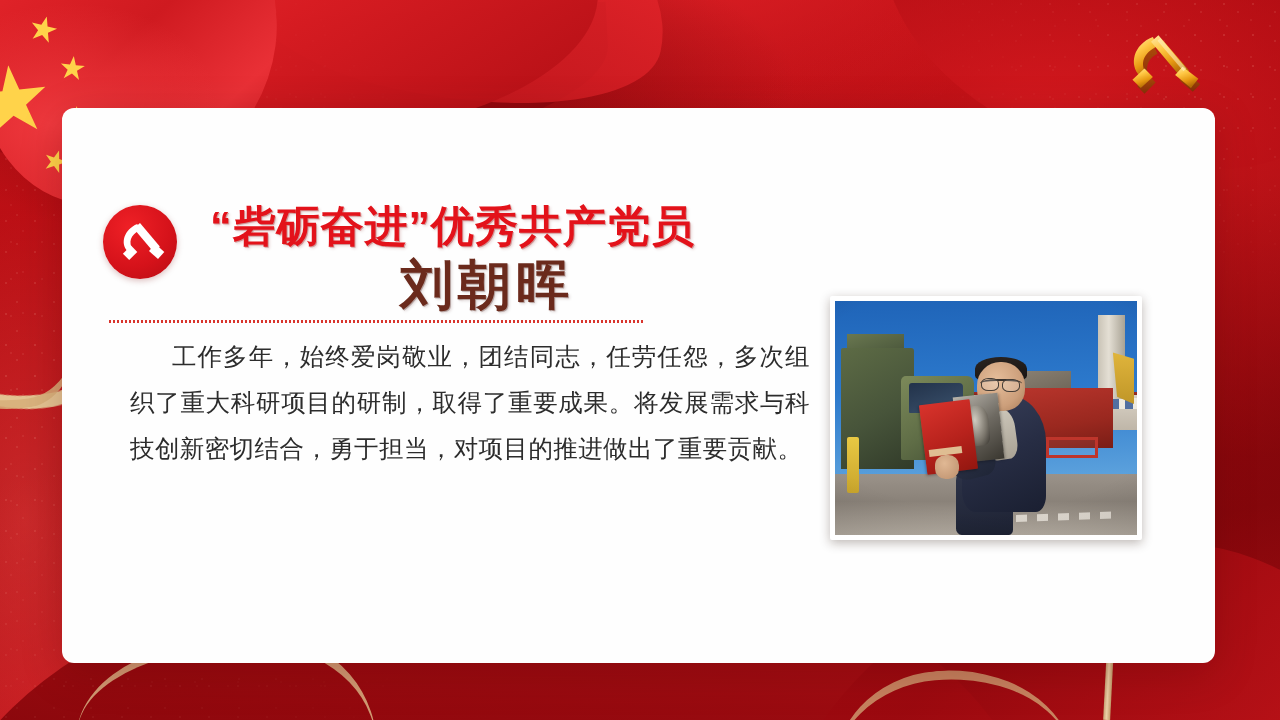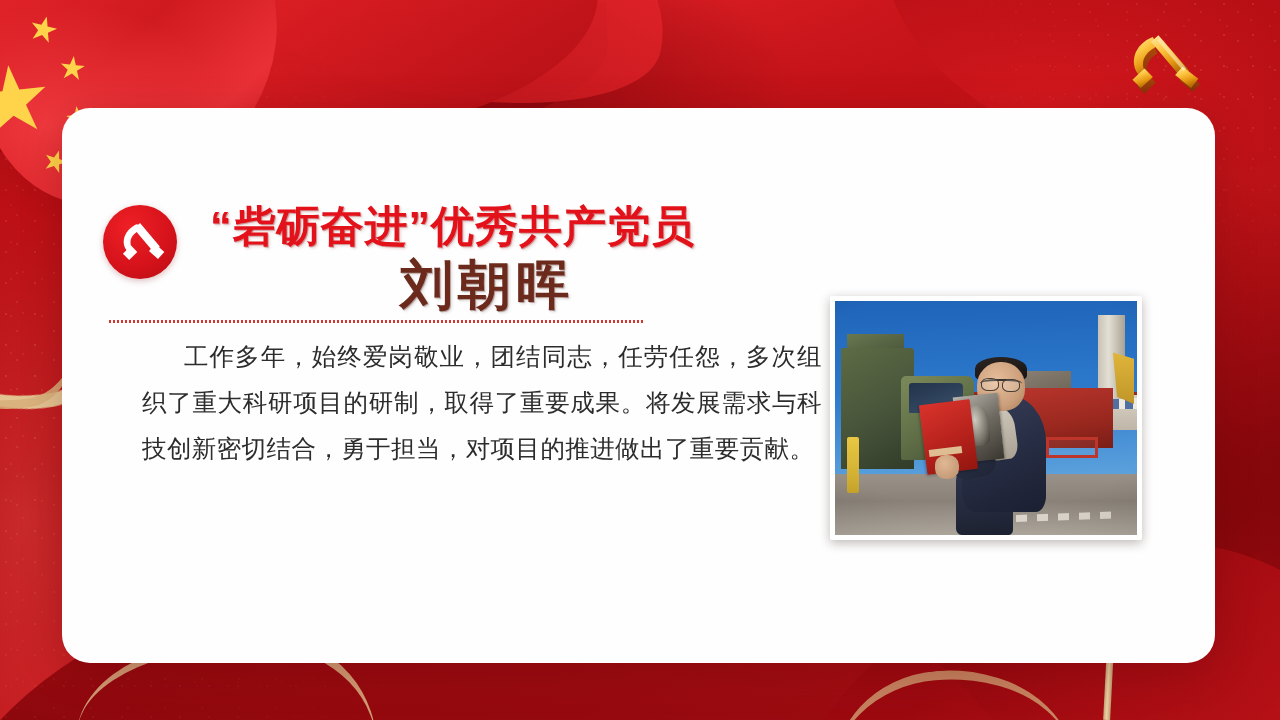--- a/index.html
+++ b/index.html
@@ -158,21 +158,21 @@
     position:absolute; right:68px; top:24px;
     width:96px; height:78px;
   }
   .emblem-tr svg { width:100%; height:100%; overflow:visible; }
 
   
   .card {
     position:absolute; left:62px; top:108px;
     width:1153px; height:555px;
     background:#FEFEFE;
-    border-radius:28px;
+    border-radius:12px;
     box-shadow:0 10px 42px rgba(70,0,0,.22);
   }
 
   
   .badge {
     position:absolute; left:41px; top:97px;
     width:74px; height:74px; border-radius:50%;
     background:radial-gradient(circle at 36% 30%, #EF2026 0%, #D5121A 58%, #B60C13 100%);
     box-shadow:0 2px 6px rgba(120,0,0,.25);
     display:flex; align-items:center; justify-content:center;
@@ -197,21 +197,21 @@
   }
 
   .divider {
     position:absolute; left:47px; top:212px; width:536px; height:3px;
     background-image:linear-gradient(90deg, #D9352E 0 2px, transparent 2px 4px);
     background-size:4px 3px; background-repeat:repeat-x;
   }
 
   
   .body-text {
-    position:absolute; left:80px; top:226px; width:680px;
+    position:absolute; left:68px; top:226px; width:680px;
     font-size:24.5px; line-height:46px; color:#2C2C2C;
     text-indent:42px; text-align:justify;
     letter-spacing:.4px;
   }
 
   
   .photo-frame {
     position:absolute; left:768px; top:188px;
     width:312px; height:244px;
     background:#FFF; padding:5px;

